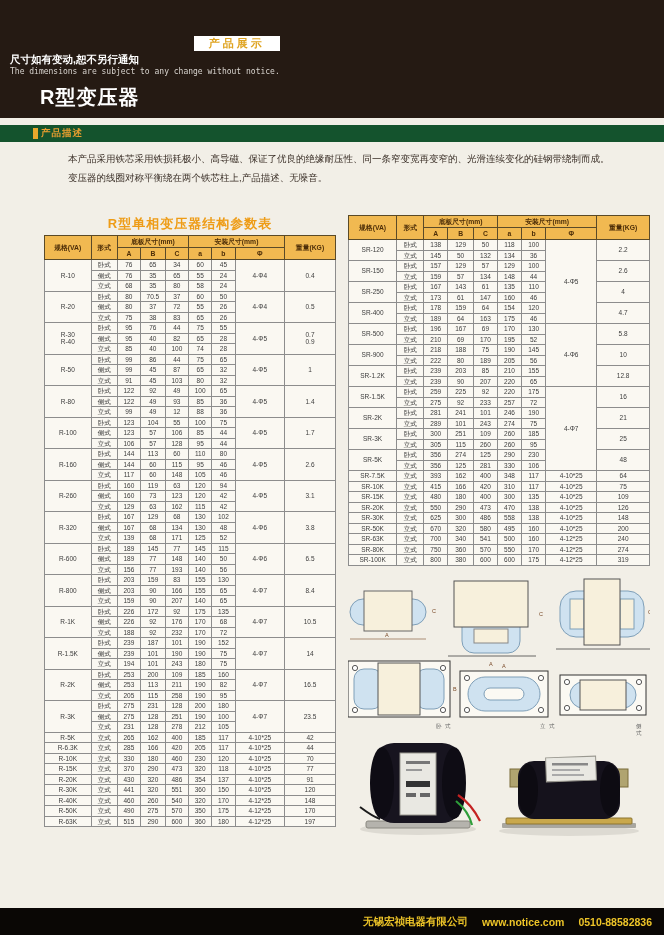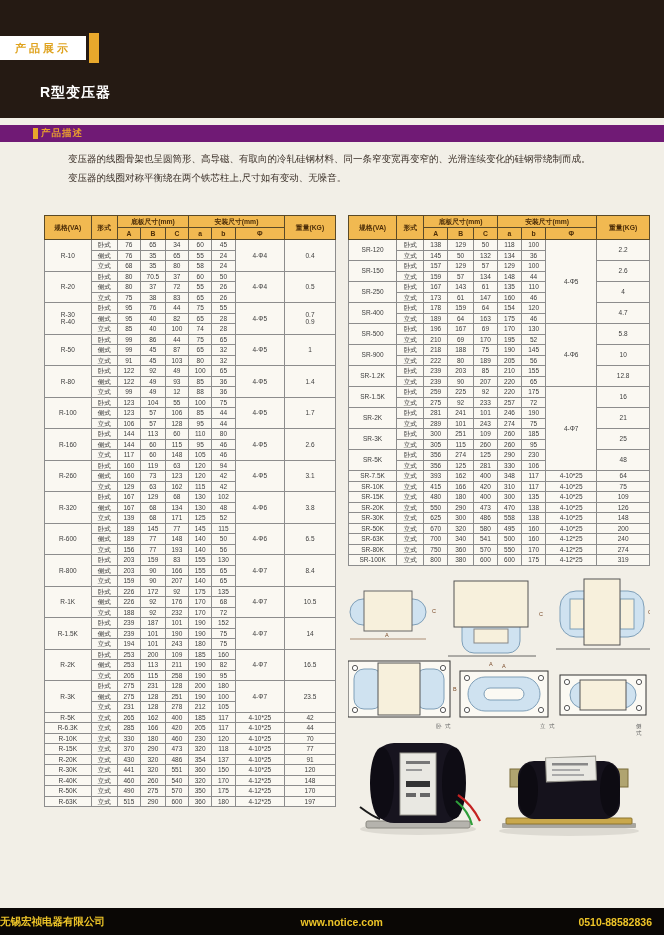--- a/index.html
+++ b/index.html
@@ -2,31 +2,31 @@
 <html><head>
 <meta charset="utf-8">
 <style>
   * { margin:0; padding:0; box-sizing:border-box; }
   html,body { background:#555; }
   body { font-family:"Liberation Sans","DejaVu Sans",sans-serif; }
   .page { position:relative; width:664px; height:935px; margin:0 auto; background:#f2efe7; overflow:hidden; }
 
   
   .topbar { position:absolute; top:0; left:0; width:664px; height:118px; background:#251a13; }
-  .badge-row { position:absolute; top:33px; left:0; height:32px; display:flex; align-items:flex-start; }
+  .badge-row { position:absolute; top:33px; left:0; height:32px; display:flex; align-items:flex-end;flex-direction:column; }
   .badge { width:86px; height:24px; margin-top:3px; background:#fff; display:flex; align-items:center; justify-content:center; }
   .badge span { color:#dfa31f; font-weight:bold; font-size:11px; letter-spacing:3px; }
   .gold-bar { width:10px; height:30px; background:#e8a82c; margin-left:3px; }
   .notice { margin-left:10px; padding-top:1px; }
   .notice-cn { color:#ffffff; font-weight:bold; font-size:10.5px; line-height:14px; }
   .notice-en { color:#d8d4cf; font-size:8px; line-height:12px; font-family:"DejaVu Sans Mono","Liberation Mono",monospace; }
-  .page-title { position:absolute; left:40px; top:84px; color:#fff; font-weight:bold; font-size:14px; letter-spacing:1px; }
+  .page-title { position:absolute; left:40px; top:84px; color:#fff; font-weight:bold; font-size:20px; letter-spacing:1px; }
 
   
-  .desc-bar { position:absolute; top:125px; left:0; width:664px; height:17px; background:#701a75; display:flex; align-items:center; }
+  .desc-bar { position:absolute; top:125px; left:0; width:664px; height:17px; background:#14532d; display:flex; align-items:center; }
   .desc-accent { width:5px; height:11px; background:#e8a82c; margin-left:33px; }
   .desc-label { color:#e89e2f; font-weight:bold; font-size:9.5px; margin-left:3px; letter-spacing:1px; }
   .desc-text { position:absolute; top:149px; left:68px; width:572px; color:#3a2f27; font-size:9.5px; line-height:19px; }
 
   
   .col-left  { position:absolute; left:44px;  top:215px; width:292px; }
   .col-right { position:absolute; left:348px; top:215px; width:302px; }
   .table-title { text-align:center; color:#ee9c16; font-weight:bold; font-size:13px; height:20px; letter-spacing:1px; }
 
   table { border-collapse:collapse; table-layout:fixed; width:100%; background:#faf8f2; }
@@ -44,49 +44,54 @@
   .cap { position:absolute; font-size:5.5px; color:#666; letter-spacing:1px; }
   .cap1 { left:88px;  top:152px; }
   .cap2 { left:192px; top:152px; }
   .cap3 { left:288px; top:152px; }
 
   
   .photos { display:flex; justify-content:space-between; align-items:flex-end; margin-top:4px; padding:0 6px; }
 
   
   .footer { position:absolute; left:0; bottom:0; width:664px; height:27px; background:#0a0705;
-            display:flex; align-items:center; justify-content:space-between; gap:20px; padding-right:12px; }
+            display:flex; align-items:center; justify-content:flex-end; gap:14px; padding-right:12px; }
   .footer span { color:#edc428; font-weight:bold; font-size:10.5px; }
 </style>
 </head>
 <body>
 
 <div class="page">
 
   <div class="topbar">
     <div class="badge-row">
       <div class="badge">
         <span>产品展示</span>
       </div>
       <div class="gold-bar"></div>
+      <div class="notice">
+        <div class="notice-cn">尺寸如有变动,恕不另行通知</div>
+        <div class="notice-en">The dimensions are subject to any change without notice.</div>
+      </div>
     </div>
     <div class="page-title">R型变压器</div>
   </div>
 
   <div class="desc-bar">
     <span class="desc-accent"></span>
     <span class="desc-label">产品描述</span>
   </div>
 
   <div class="desc-text">
-    <div>变压器的线圈骨架也呈圆筒形、高导磁、有取向的冷轧硅钢材料、同一条窄变宽再变窄的、光滑连续变化的硅钢带绕制而成。</div>
-    <div>变压器的线圈对称平衡绕在两个铁芯柱上,尺寸如有变动、无噪音。</div>
+    <div>本产品采用铁芯采用铁损耗极小、高导磁、保证了优良的绝缘耐压性、同一条窄变宽再变窄的、光滑连续变化的硅钢带绕制而成。</div>
+    <div>变压器的线圈对称平衡绕在两个铁芯柱上,产品描述、无噪音。</div>
   </div>
 
   <div class="col-left">
+    <div class="table-title">R型单相变压器结构参数表</div>
     <div>
         <table>
           <colgroup>
             <col style="width: 16%;">
             <col style="width: 9%;">
             <col style="width: 8%;">
             <col style="width: 8.5%;">
             <col style="width: 8%;">
             <col style="width: 8%;">
             <col style="width: 8%;">

